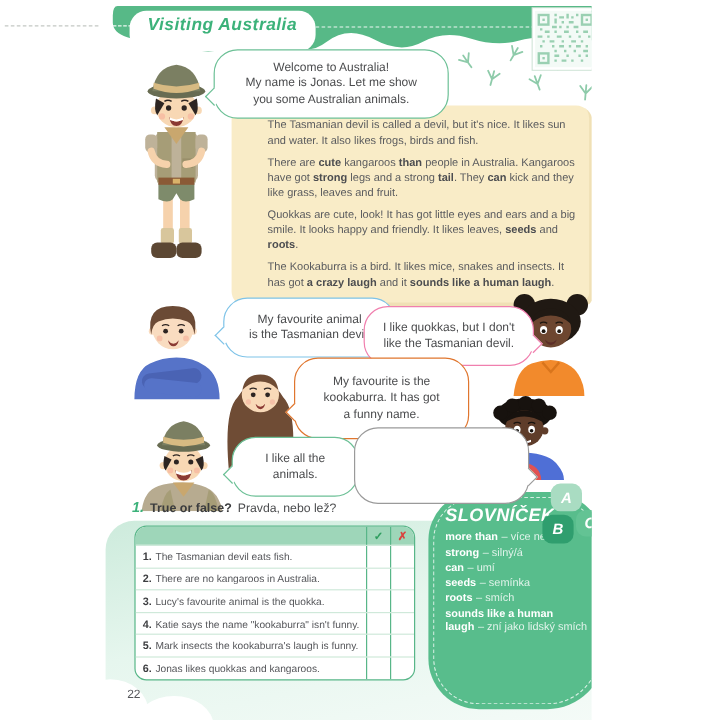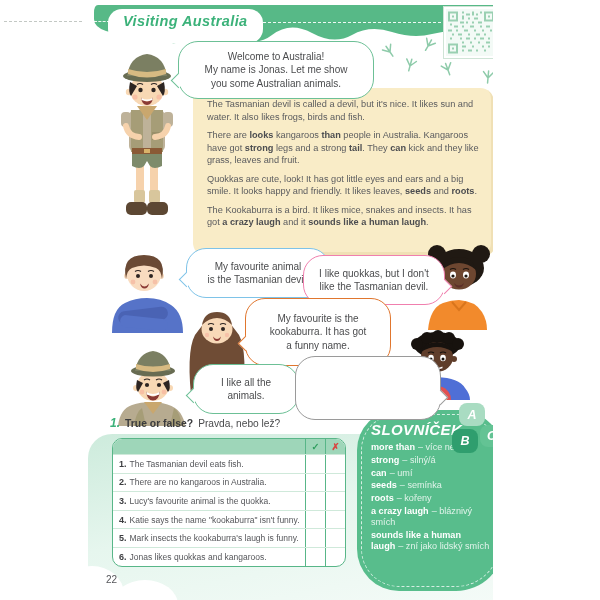--- a/index.html
+++ b/index.html
@@ -15,21 +15,21 @@
   #title-pill{left:108px;top:9px;height:26px;background:#fff;border-radius:14px;padding:4px 15px;
     font-size:14.5px;font-weight:bold;font-style:italic;color:#3cb27a;letter-spacing:.4px;z-index:4}
   #qr{left:444px;top:7px;width:50px;height:47px;background:#f3faf6;border:2px solid #fff;
     box-shadow:0 0 0 1px #cfe4d6;z-index:4}
   #footprints{left:376px;top:26px;z-index:1}
 
   
   #reading-box{left:193px;top:88px;width:274px;height:149px;background:#f9ecc7;
     border-radius:10px 14px 8px 12px;box-shadow:inset -3px -3px 0 rgba(224,204,150,.35);
     padding:10px 13px 8px 14px;z-index:2}
-  #reading-box p{margin:0 0 6px 0;font-size:9.2px;line-height:1.36;color:#5a5b5e}
+  #reading-box p{margin:0 0 6px 16px;font-size:9.2px;line-height:1.36;color:#5a5b5e}
   #reading-box b{color:#4c4d50}
 
   
   .bubble{position:absolute;background:#fff;border:1.6px solid var(--c,#6cc096);border-radius:20px;
     color:#4b4c4e;font-size:10px;line-height:1.33;display:flex;align-items:center;justify-content:center;
     text-align:center;white-space:pre-line;padding:4px 9px;z-index:4}
   .bubble i{position:absolute;width:10px;height:10px;background:#fff;transform:rotate(45deg)}
   .bubble.tl i{left:-6.4px;bottom:var(--ty,12px);border-left:1.6px solid var(--c);border-bottom:1.6px solid var(--c)}
   .bubble.tr i{right:-6.4px;bottom:var(--ty,12px);border-right:1.6px solid var(--c);border-top:1.6px solid var(--c)}
 
@@ -169,21 +169,21 @@
 
   <div class="bubble tl" style="--c:#6cc096;--ty:12px;left:178px;top:41px;width:176px;height:48px">
     <i></i>
     <span>Welcome to Australia!
 My name is Jonas. Let me show
 you some Australian animals.</span>
   </div>
 
   <div id="reading-box" class="abs">
     <p><span>The Tasmanian devil is called a devil, but it's nice. It likes sun and water. It also likes frogs, birds and fish.</span></p>
-    <p><span>There are </span><b>looks</b><span> kangaroos </span><b>than</b><span> people in Australia. Kangaroos have got </span><b>strong</b><span> legs and a strong </span><b>tail</b><span>. They </span><b>can</b><span> kick and they like grass, leaves and fruit.</span></p>
+    <p><span>There are </span><b>cute</b><span> kangaroos </span><b>than</b><span> people in Australia. Kangaroos have got </span><b>strong</b><span> legs and a strong </span><b>tail</b><span>. They </span><b>can</b><span> kick and they like grass, leaves and fruit.</span></p>
     <p><span>Quokkas are cute, look! It has got little eyes and ears and a big smile. It looks happy and friendly. It likes leaves, </span><b>seeds</b><span> and </span><b>roots</b><span>.</span></p>
     <p><span>The Kookaburra is a bird. It likes mice, snakes and insects. It has got </span><b>a crazy laugh</b><span> and it </span><b>sounds like a human laugh</b><span>.</span></p>
   </div>
 
   <svg class="char" style="left:102px;top:243px" width="90" height="90" viewBox="0 0 90 90">
     <path d="M10 90 q0 -24 13 -30 q10 -5 22 -5 q14 0 24 7 q12 8 12 28 z" fill="#5673c8"></path>
     <rect x="16" y="66" width="50" height="13" rx="6.5" fill="#4a63b4" transform="rotate(-7 41 72)"></rect>
     <rect x="18" y="74" width="48" height="12" rx="6" fill="#5673c8" transform="rotate(6 42 80)"></rect>
     <circle cx="25" cy="33" r="3" fill="#f9dcc0"></circle>
       <circle cx="59" cy="33" r="3" fill="#f9dcc0"></circle>
@@ -384,21 +384,20 @@
     </div>
   </div>
 
   <div id="vocab" class="abs">
     <div class="dash"></div>
     <h2>SLOVNÍČEK</h2>
     <div class="vrow"><b>more than</b><span>– více než</span></div>
     <div class="vrow"><b>strong</b><span>– silný/á</span></div>
     <div class="vrow"><b>can</b><span>– umí</span></div>
     <div class="vrow"><b>seeds</b><span>– semínka</span></div>
-    <div class="vrow"><b>roots</b><span>– kořeny</span></div>
-    <div class="vrow"><b>a crazy laugh</b><span>– bláznivý smích</span></div>
+    <div class="vrow"><b>roots</b><span>– smích</span></div>
     <div class="vrow"><b>sounds like a human laugh</b><span>– zní jako lidský smích</span></div>
   </div>
   <div id="abc-a" class="abc">A</div>
   <div id="abc-b" class="abc">B</div>
   <div id="abc-c" class="abc">C</div>
 
 </div>
 
 </body></html>

